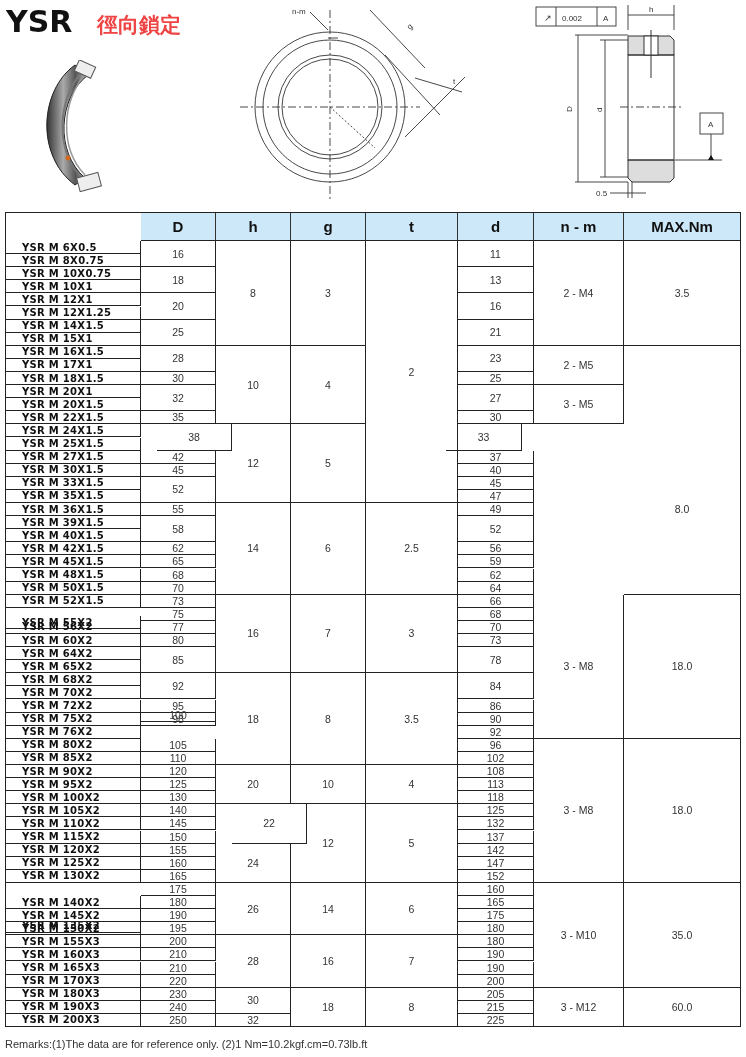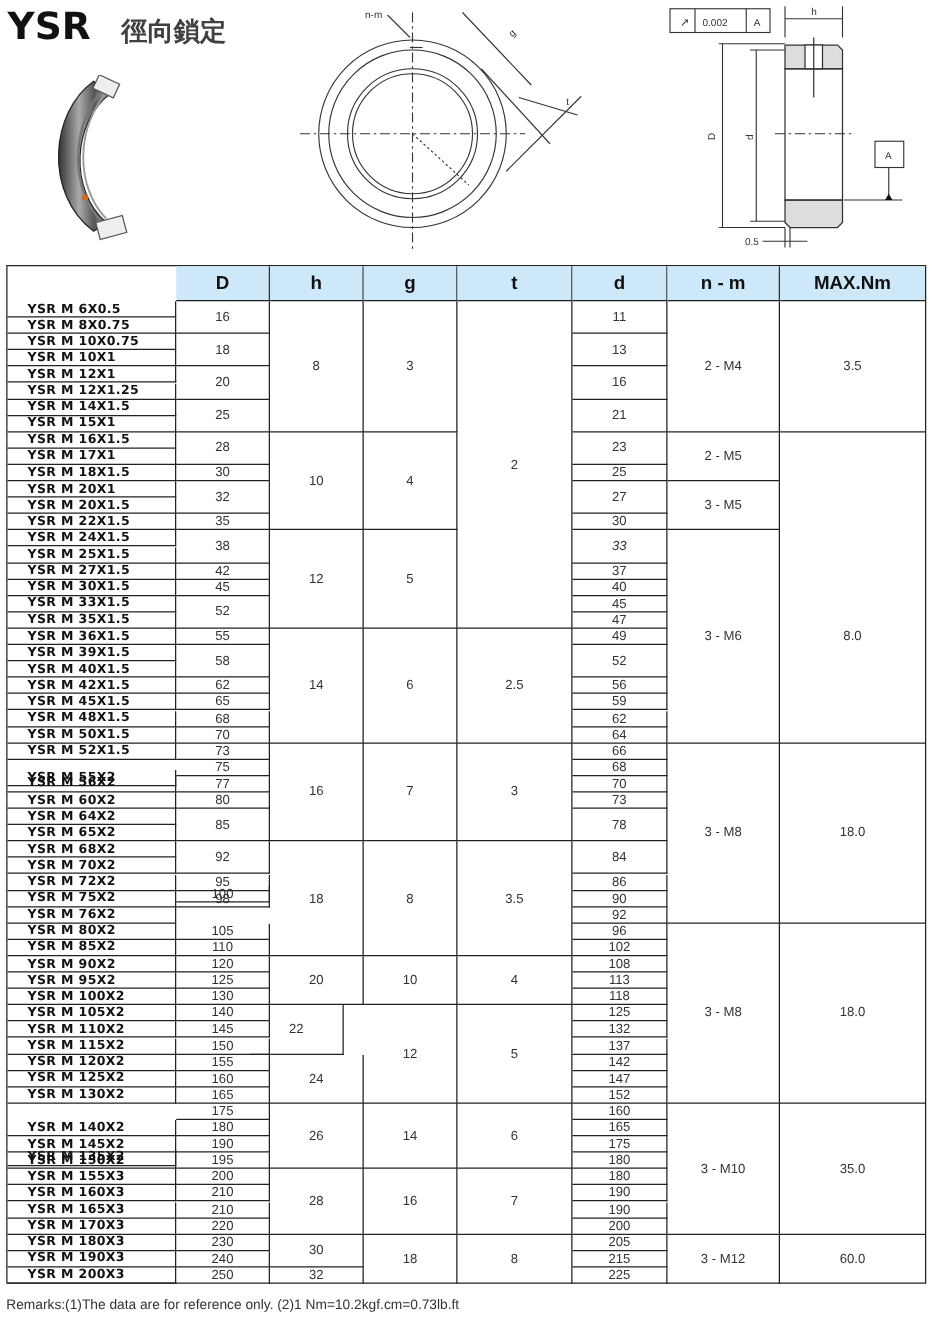--- a/index.html
+++ b/index.html
@@ -1,18 +1,18 @@
 <!DOCTYPE html>
 <html><head>
 <meta charset="utf-8">
 <style>
   html,body{margin:0;padding:0;background:#fff;}
   body{width:746px;height:1057px;position:relative;overflow:hidden;font-family:"Liberation Sans",sans-serif;color:#222;}
   .title{position:absolute;left:6px;top:4px;font-family:"DejaVu Sans",sans-serif;font-weight:bold;font-size:30px;letter-spacing:0px;color:#111;}
-  .subtitle{position:absolute;left:97px;top:11px;font-size:21px;font-weight:bold;color:#404040;font-family:"DejaVu Sans",sans-serif;}
+  .subtitle{position:absolute;left:97px;top:11px;font-size:21px;font-weight:bold;color:#ef4444;font-family:"DejaVu Sans",sans-serif;}
   .photo{position:absolute;left:30px;top:60px;width:100px;height:140px;}
   .diag1{position:absolute;left:240px;top:0;width:250px;height:205px;}
   .diag2{position:absolute;left:500px;top:0;width:246px;height:205px;}
   #tbl{position:absolute;left:5px;top:212px;width:736px;height:815px;border:1.5px solid #222;box-sizing:border-box;}
   .cell{position:absolute;box-sizing:border-box;display:flex;align-items:center;justify-content:center;font-size:10.5px;color:#333;}
   .hdr{background:#cde8f8;font-weight:bold;font-size:15px;color:#111;border-right:1px solid #333;border-bottom:1.5px solid #222;}
   .thread{justify-content:flex-start;padding-left:16px;font-weight:bold;font-family:"DejaVu Sans",sans-serif;font-size:10px;color:#111;letter-spacing:0.3px;border-bottom:1px solid #222;}
   .bc{border-right:1px solid #222;border-bottom:1px solid #222;}
   .remarks{position:absolute;left:5px;top:1038px;font-size:11px;color:#333;}
 </style>
@@ -167,21 +167,21 @@
     <div class="cell thread bc" style="left: 0px; top: 787.8px; width: 135px; height: 13.1px;">YSR M 190X3</div>
     <div class="cell thread bc" style="left: 0px; top: 800.9px; width: 135px; height: 13.1px;">YSR M 200X3</div>
     <div class="cell bc" style="left: 135px; top: 28px; width: 75px; height: 26.2px;">16</div>
     <div class="cell bc" style="left: 135px; top: 54.2px; width: 75px; height: 26.2px;">18</div>
     <div class="cell bc" style="left: 135px; top: 80.4px; width: 75px; height: 26.2px;">20</div>
     <div class="cell bc" style="left: 135px; top: 106.6px; width: 75px; height: 26.2px;">25</div>
     <div class="cell bc" style="left: 135px; top: 132.8px; width: 75px; height: 26.2px;">28</div>
     <div class="cell bc" style="left: 135px; top: 159px; width: 75px; height: 13.1px;">30</div>
     <div class="cell bc" style="left: 135px; top: 172.1px; width: 75px; height: 26.2px;">32</div>
     <div class="cell bc" style="left: 135px; top: 198.3px; width: 75px; height: 13.1px;">35</div>
-    <div class="cell bc" style="left: 135px; top: 211.4px; width: 75px; height: 26.2px;">38</div>
+    <div class="cell bc" style="left: 151px; top: 211.4px; width: 75px; height: 26.2px;">38</div>
     <div class="cell bc" style="left: 135px; top: 237.6px; width: 75px; height: 13.1px;">42</div>
     <div class="cell bc" style="left: 135px; top: 250.7px; width: 75px; height: 13.1px;">45</div>
     <div class="cell bc" style="left: 135px; top: 263.8px; width: 75px; height: 26.2px;">52</div>
     <div class="cell bc" style="left: 135px; top: 290px; width: 75px; height: 13.1px;">55</div>
     <div class="cell bc" style="left: 135px; top: 303.1px; width: 75px; height: 26.2px;">58</div>
     <div class="cell bc" style="left: 135px; top: 329.3px; width: 75px; height: 13.1px;">62</div>
     <div class="cell bc" style="left: 135px; top: 342.4px; width: 75px; height: 13.1px;">65</div>
     <div class="cell bc" style="left: 135px; top: 355.5px; width: 75px; height: 13.1px;">68</div>
     <div class="cell bc" style="left: 135px; top: 368.6px; width: 75px; height: 13.1px;">70</div>
     <div class="cell bc" style="left: 135px; top: 381.7px; width: 75px; height: 13.1px;">73</div>
@@ -215,21 +215,21 @@
     <div class="cell bc" style="left: 135px; top: 774.7px; width: 75px; height: 13.1px;">230</div>
     <div class="cell bc" style="left: 135px; top: 787.8px; width: 75px; height: 13.1px;">240</div>
     <div class="cell bc" style="left: 135px; top: 800.9px; width: 75px; height: 13.1px; border-bottom: none;">250</div>
     <div class="cell bc" style="left: 210px; top: 28px; width: 75px; height: 104.8px;">8</div>
     <div class="cell bc" style="left: 210px; top: 132.8px; width: 75px; height: 78.6px;">10</div>
     <div class="cell bc" style="left: 210px; top: 211.4px; width: 75px; height: 78.6px;">12</div>
     <div class="cell bc" style="left: 210px; top: 290px; width: 75px; height: 91.7px;">14</div>
     <div class="cell bc" style="left: 210px; top: 381.7px; width: 75px; height: 78.6px;">16</div>
     <div class="cell bc" style="left: 210px; top: 460.3px; width: 75px; height: 91.7px;">18</div>
     <div class="cell bc" style="left: 210px; top: 552px; width: 75px; height: 39.3px;">20</div>
-    <div class="cell bc" style="left: 194px; top: 591.3px; width: 75px; height: 39.3px;">22</div>
+    <div class="cell bc" style="left: 226px; top: 591.3px; width: 75px; height: 39.3px;">22</div>
     <div class="cell bc" style="left: 210px; top: 630.6px; width: 75px; height: 39.3px;">24</div>
     <div class="cell bc" style="left: 210px; top: 669.9px; width: 75px; height: 52.4px;">26</div>
     <div class="cell bc" style="left: 210px; top: 722.3px; width: 75px; height: 52.4px;">28</div>
     <div class="cell bc" style="left: 210px; top: 774.7px; width: 75px; height: 26.2px;">30</div>
     <div class="cell bc" style="left: 210px; top: 800.9px; width: 75px; height: 13.1px; border-bottom: none;">32</div>
     <div class="cell bc" style="left: 285px; top: 28px; width: 75px; height: 104.8px;">3</div>
     <div class="cell bc" style="left: 285px; top: 132.8px; width: 75px; height: 78.6px;">4</div>
     <div class="cell bc" style="left: 285px; top: 211.4px; width: 75px; height: 78.6px;">5</div>
     <div class="cell bc" style="left: 285px; top: 290px; width: 75px; height: 91.7px;">6</div>
     <div class="cell bc" style="left: 285px; top: 381.7px; width: 75px; height: 78.6px;">7</div>
@@ -249,21 +249,21 @@
     <div class="cell bc" style="left: 360px; top: 722.3px; width: 92px; height: 52.4px;">7</div>
     <div class="cell bc" style="left: 360px; top: 774.7px; width: 92px; height: 39.3px; border-bottom: none;">8</div>
     <div class="cell bc" style="left: 452px; top: 28px; width: 76px; height: 26.2px;">11</div>
     <div class="cell bc" style="left: 452px; top: 54.2px; width: 76px; height: 26.2px;">13</div>
     <div class="cell bc" style="left: 452px; top: 80.4px; width: 76px; height: 26.2px;">16</div>
     <div class="cell bc" style="left: 452px; top: 106.6px; width: 76px; height: 26.2px;">21</div>
     <div class="cell bc" style="left: 452px; top: 132.8px; width: 76px; height: 26.2px;">23</div>
     <div class="cell bc" style="left: 452px; top: 159px; width: 76px; height: 13.1px;">25</div>
     <div class="cell bc" style="left: 452px; top: 172.1px; width: 76px; height: 26.2px;">27</div>
     <div class="cell bc" style="left: 452px; top: 198.3px; width: 76px; height: 13.1px;">30</div>
-    <div class="cell bc" style="left: 452px; top: 211.4px; width: 76px; height: 26.2px; font-style: italic;">33</div>
+    <div class="cell bc" style="left: 440px; top: 211.4px; width: 76px; height: 26.2px;">33</div>
     <div class="cell bc" style="left: 452px; top: 237.6px; width: 76px; height: 13.1px;">37</div>
     <div class="cell bc" style="left: 452px; top: 250.7px; width: 76px; height: 13.1px;">40</div>
     <div class="cell bc" style="left: 452px; top: 263.8px; width: 76px; height: 13.1px;">45</div>
     <div class="cell bc" style="left: 452px; top: 276.9px; width: 76px; height: 13.1px;">47</div>
     <div class="cell bc" style="left: 452px; top: 290px; width: 76px; height: 13.1px;">49</div>
     <div class="cell bc" style="left: 452px; top: 303.1px; width: 76px; height: 26.2px;">52</div>
     <div class="cell bc" style="left: 452px; top: 329.3px; width: 76px; height: 13.1px;">56</div>
     <div class="cell bc" style="left: 452px; top: 342.4px; width: 76px; height: 13.1px;">59</div>
     <div class="cell bc" style="left: 452px; top: 355.5px; width: 76px; height: 13.1px;">62</div>
     <div class="cell bc" style="left: 452px; top: 368.6px; width: 76px; height: 13.1px;">64</div>
@@ -294,21 +294,20 @@
     <div class="cell bc" style="left: 452px; top: 722.3px; width: 76px; height: 13.1px;">180</div>
     <div class="cell bc" style="left: 452px; top: 735.4px; width: 76px; height: 13.1px;">190</div>
     <div class="cell bc" style="left: 452px; top: 748.5px; width: 76px; height: 13.1px;">190</div>
     <div class="cell bc" style="left: 452px; top: 761.6px; width: 76px; height: 13.1px;">200</div>
     <div class="cell bc" style="left: 452px; top: 774.7px; width: 76px; height: 13.1px;">205</div>
     <div class="cell bc" style="left: 452px; top: 787.8px; width: 76px; height: 13.1px;">215</div>
     <div class="cell bc" style="left: 452px; top: 800.9px; width: 76px; height: 13.1px; border-bottom: none;">225</div>
     <div class="cell bc" style="left: 528px; top: 28px; width: 90px; height: 104.8px;">2 - M4</div>
     <div class="cell bc" style="left: 528px; top: 132.8px; width: 90px; height: 39.3px;">2 - M5</div>
     <div class="cell bc" style="left: 528px; top: 172.1px; width: 90px; height: 39.3px;">3 - M5</div>
-    <div class="cell bc" style="left: 528px; top: 211.4px; width: 90px; height: 170.3px;">3 - M6</div>
     <div class="cell bc" style="left: 528px; top: 381.7px; width: 90px; height: 144.1px;">3 - M8</div>
     <div class="cell bc" style="left: 528px; top: 525.8px; width: 90px; height: 144.1px;">3 - M8</div>
     <div class="cell bc" style="left: 528px; top: 669.9px; width: 90px; height: 104.8px;">3 - M10</div>
     <div class="cell bc" style="left: 528px; top: 774.7px; width: 90px; height: 39.3px; border-bottom: none;">3 - M12</div>
     <div class="cell bc" style="left: 618px; top: 28px; width: 116px; height: 104.8px; border-right: none;">3.5</div>
     <div class="cell bc" style="left: 618px; top: 211.4px; width: 116px; height: 170.3px; border-right: none;">8.0</div>
     <div class="cell bc" style="left: 618px; top: 381.7px; width: 116px; height: 144.1px; border-right: none;">18.0</div>
     <div class="cell bc" style="left: 618px; top: 525.8px; width: 116px; height: 144.1px; border-right: none;">18.0</div>
     <div class="cell bc" style="left: 618px; top: 669.9px; width: 116px; height: 104.8px; border-right: none;">35.0</div>
     <div class="cell bc" style="left: 618px; top: 774.7px; width: 116px; height: 39.3px; border-right: none; border-bottom: none;">60.0</div>

